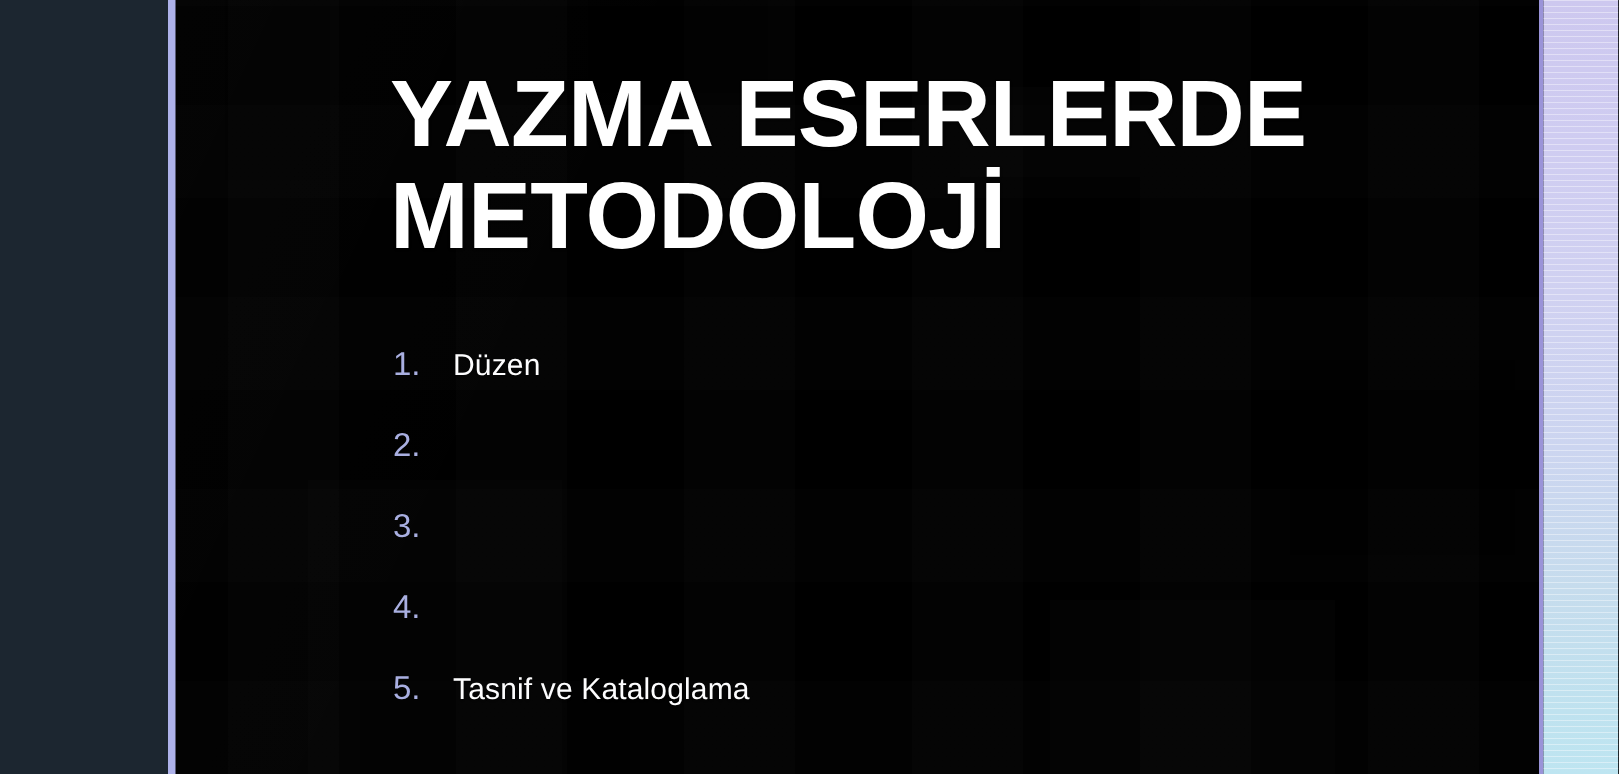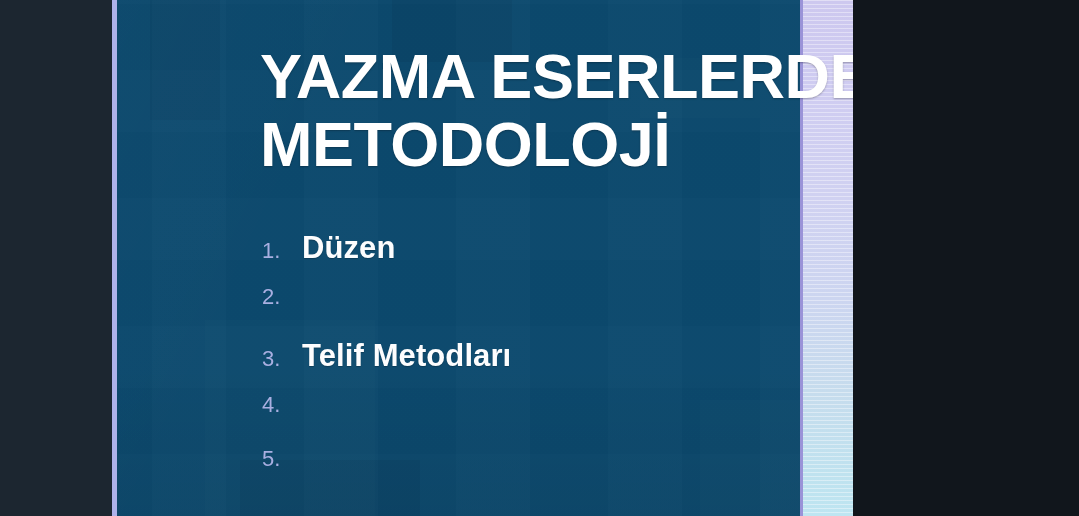--- a/index.html
+++ b/index.html
@@ -2,25 +2,25 @@
 <html><head>
 <meta charset="utf-8">
 <style>
   html, body {
     margin: 0;
     padding: 0;
     background: #11161c;
   }
   #slide {
     position: relative;
-    width: 853px;
+    width: 1079px;
     height: 516px;
     overflow: hidden;
     font-family: "Liberation Sans", sans-serif;
-    background: #0c4a6e;
+    background: #000000;
     -webkit-font-smoothing: antialiased;
   }
 
   
   .bg-texture {
     position: absolute;
     inset: 0;
     background:
       linear-gradient(115deg, rgba(255,255,255,0.016) 0%, rgba(255,255,255,0) 38%),
       linear-gradient(0deg, rgba(0,0,0,0.05) 0%, rgba(0,0,0,0) 30%),
@@ -120,22 +120,22 @@
   .item-num {
     color: #a9afe1;
     font-size: 22px;
     font-weight: normal;
     width: 40px;
     flex: 0 0 40px;
     text-align: left;
   }
   .item-text {
     color: #fdfdfe;
-    font-size: 31px;
-    font-weight: bold;
+    font-size: 20px;
+    font-weight: normal;
     letter-spacing: 0.1px;
     text-shadow: 0 1px 1px rgba(0,0,0,0.22);
   }
 </style>
 </head>
 <body>
 
 <div id="slide">
 
   <div class="bg-texture"></div>
@@ -164,26 +164,26 @@
         <span class="item-num">1.</span>
         <span class="item-text">Düzen</span>
       </li>
 
       <li class="agenda-item">
         <span class="item-num">2.</span>
       </li>
 
       <li class="agenda-item">
         <span class="item-num">3.</span>
-        <span class="item-text">Telif Metodları</span>
       </li>
 
       <li class="agenda-item">
         <span class="item-num">4.</span>
       </li>
 
       <li class="agenda-item">
         <span class="item-num">5.</span>
+        <span class="item-text">Tasnif ve Kataloglama</span>
       </li>
 
     </ol>
   </div>
 </div>
 
 </body></html>

